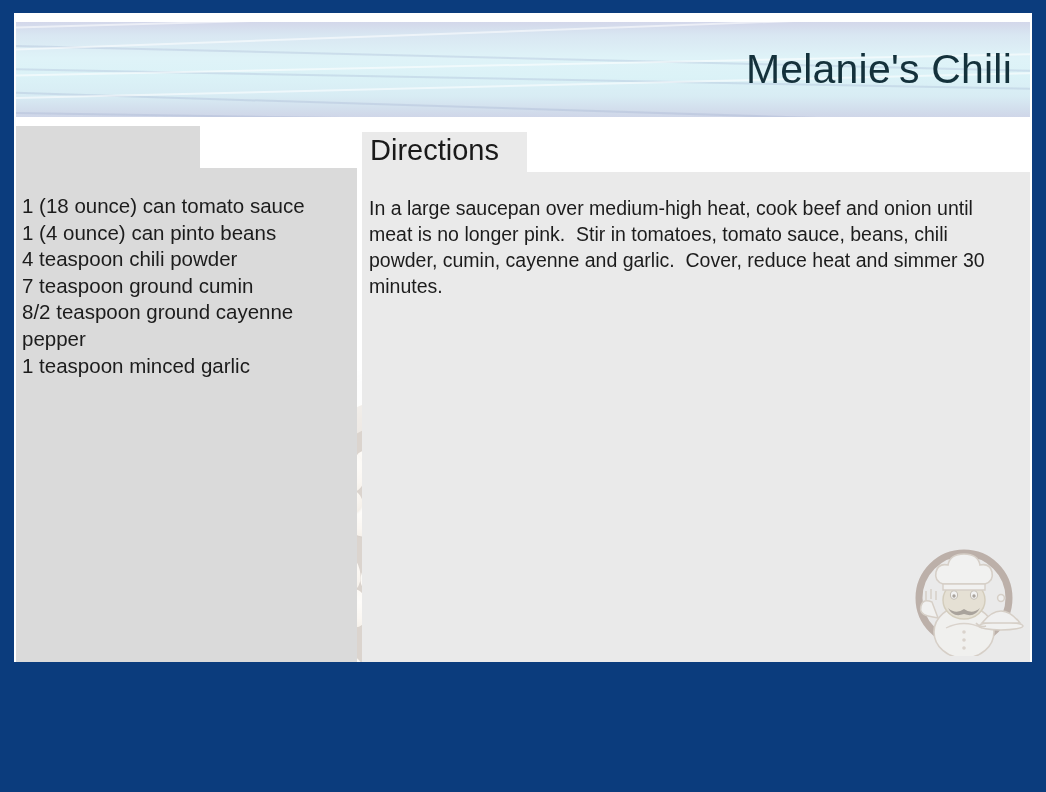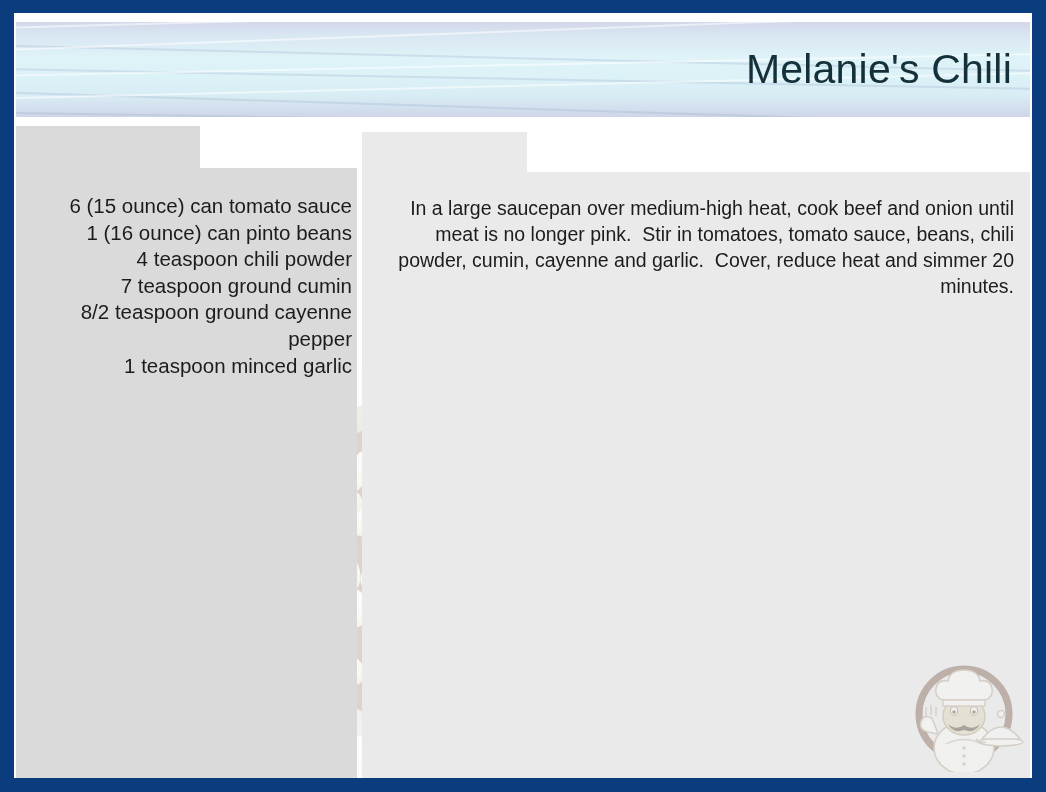--- a/index.html
+++ b/index.html
@@ -18,24 +18,23 @@
     background: #0b3c7d;
     overflow: hidden;
   }
 
   
   #page {
     position: absolute;
     left: 14px;
     top: 13px;
     width: 1018px;
-    height: 765px;
+    height: 649px;
     background: #ffffff;
     overflow: hidden;
-    text-align: right;
   }
 
   
   #banner {
     position: absolute;
     left: 2px;
     top: 9px;
     width: 1014px;
     height: 95px;
     background:
@@ -404,31 +403,32 @@
           <div class="herb" style="width: 5.64066px; height: 3.10237px; left: 211.574px; top: 179.922px; transform: rotate(89.1393deg);"></div>
           <div class="bean" style="width: 34.285px; height: 25.2923px; left: 355.319px; top: 283.166px; transform: rotate(1.86637deg);"></div>
           <div class="herb" style="width: 7.68406px; height: 4.22623px; left: 364.034px; top: 291.137px; transform: rotate(60.8121deg);"></div>
           <div class="pepper" style="width: 13.3204px; height: 7.99225px; left: 358.264px; top: 283.83px; transform: rotate(5.08105deg);"></div>
         </div>
     </div>
 
     <div id="ingredients-panel"></div>
     <div id="ingredients-tab"></div>
     <div id="ingredients-list">
-        <div class="ing-item">6 (15 ounce) can tomato sauce</div>
-        <div class="ing-item">1 (16 ounce) can pinto beans</div>
+        <div class="ing-item">1 (18 ounce) can tomato sauce</div>
+        <div class="ing-item">1 (4 ounce) can pinto beans</div>
         <div class="ing-item">4 teaspoon chili powder</div>
         <div class="ing-item">7 teaspoon ground cumin</div>
         <div class="ing-item">8/2 teaspoon ground cayenne pepper</div>
         <div class="ing-item">1 teaspoon minced garlic</div>
       </div>
 
     <div id="directions-panel"></div>
     <div id="directions-tab"></div>
-    <div id="directions-body">In a large saucepan over medium-high heat, cook beef and onion until meat is no longer pink.  Stir in tomatoes, tomato sauce, beans, chili powder, cumin, cayenne and garlic.  Cover, reduce heat and simmer 20 minutes.</div>
+    <div id="directions-heading">Directions</div>
+    <div id="directions-body">In a large saucepan over medium-high heat, cook beef and onion until meat is no longer pink.  Stir in tomatoes, tomato sauce, beans, chili powder, cumin, cayenne and garlic.  Cover, reduce heat and simmer 30 minutes.</div>
 
     <svg id="chef-logo" viewBox="0 0 124 124">
       <circle cx="62" cy="66" r="45" fill="none" stroke="#7a5c4a" stroke-width="7"></circle>
       <ellipse cx="62" cy="100" rx="30" ry="26" fill="#fbf9f6" stroke="#b9a894" stroke-width="1.6"></ellipse>
       <path d="M44 96 q18 -9 36 0" fill="none" stroke="#c2b2a0" stroke-width="1.3"></path>
       <circle cx="62" cy="100" r="1.8" fill="#c2b2a0"></circle>
       <circle cx="62" cy="108" r="1.8" fill="#c2b2a0"></circle>
       <circle cx="62" cy="116" r="1.8" fill="#c2b2a0"></circle>
       <ellipse cx="62" cy="68" rx="21" ry="19" fill="#ded3b4" stroke="#b3a279" stroke-width="1.5"></ellipse>
       <ellipse cx="52" cy="63" rx="3.6" ry="4.2" fill="#ffffff" stroke="#8a7a63" stroke-width="1.1"></ellipse>

